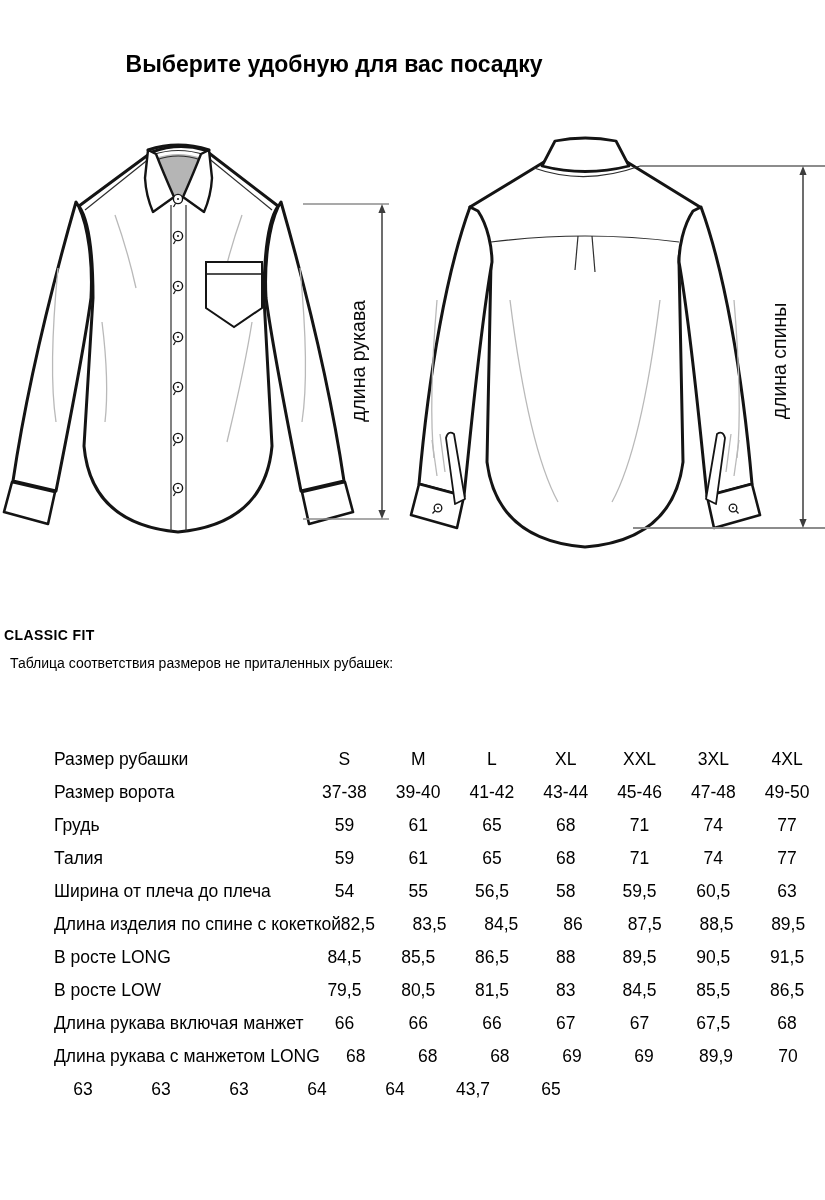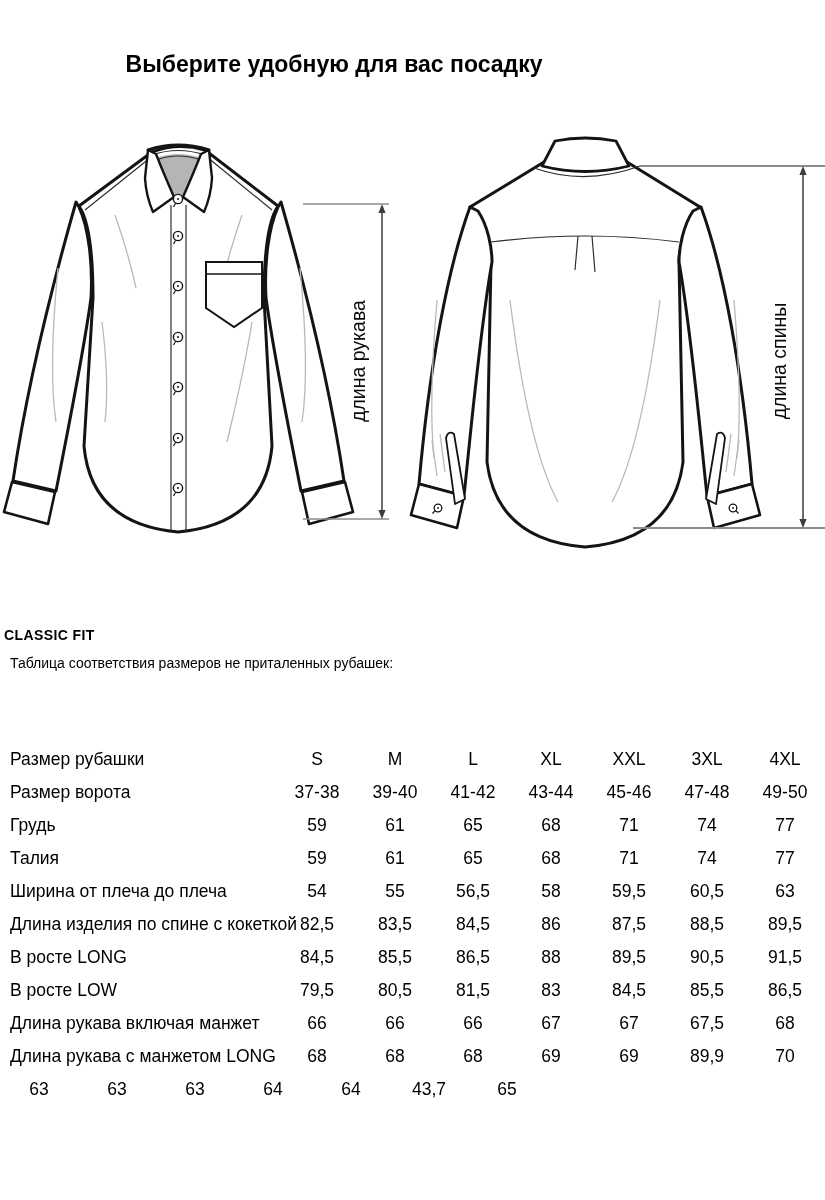--- a/index.html
+++ b/index.html
@@ -17,21 +17,21 @@
   .illustration{position:absolute;top:0;left:0;}
   .fit-heading{
     position:absolute;top:619px;left:4px;
     font-size:14px;font-weight:700;letter-spacing:0.4px;margin-top:8px;
   }
   .table-subtitle{
     position:absolute;top:655px;left:10px;
     font-size:14px;
   }
   .size-table{position:absolute;top:743px;left:0;width:824px;}
-  .trow{display:flex;height:33px;align-items:center;}
+  .trow{display:flex;height:33px;align-items:center;margin-left:44px;}
   .tlabel{
     width:278px;box-sizing:border-box;padding-left:10px;
     font-size:17.5px;white-space:nowrap;
   }
   .tval{width:78px;text-align:center;font-size:17.5px;}
   svg text{font-family:"Liberation Sans", sans-serif;}
 </style>
 </head>
 <body>
 

